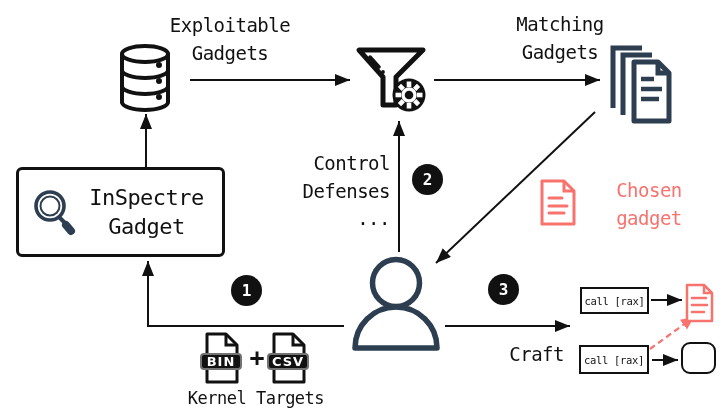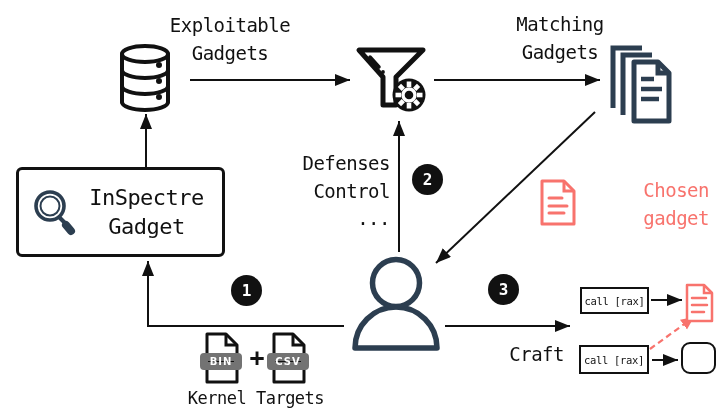--- a/index.html
+++ b/index.html
@@ -13,21 +13,21 @@
     position:relative;width:728px;height:419px;background:var(--bg);
     font-family:"DejaVu Sans Mono","Liberation Mono",monospace;
     color:var(--ink);overflow:hidden;
   }
   .abs{position:absolute;}
   svg{display:block;}
   .overlay{position:absolute;left:0;top:0;pointer-events:none;}
   .lbl{position:absolute;text-align:center;font-size:19px;line-height:27.5px;letter-spacing:-0.5px;white-space:nowrap;}
   .lbl span{display:block;}
   .lbl.right{text-align:right;}
-  .lbl.left{text-align:right;}
+  .lbl.left{text-align:center;}
   .lbl.red{color:var(--red);}
   .lbl.small{font-size:17px;line-height:20px;}
   .step{
     position:absolute;width:31px;height:31px;border-radius:50%;background:var(--ink);
     color:#fff;display:flex;align-items:center;justify-content:center;
     font-size:16px;font-weight:bold;
   }
   .inspectre-box{
     position:absolute;left:16px;top:167px;width:209px;height:90px;
     border:3px solid var(--ink);border-radius:6px;background:var(--bg);
@@ -40,23 +40,23 @@
     display:flex;align-items:center;justify-content:center;
     font-size:10.5px;letter-spacing:-0.3px;box-sizing:border-box;
   }
   .empty-box{
     position:absolute;left:681px;top:342px;width:35px;height:32px;
     border:2.4px solid var(--ink);border-radius:9px;background:var(--bg);box-sizing:border-box;
   }
   .file-icon{position:absolute;width:42px;height:56px;}
   .file-badge{
     position:absolute;left:0;top:22px;width:42px;height:17px;box-sizing:border-box;
-    background:var(--ink);border:8px solid #737373;border-radius:4px;
+    background:var(--ink);border:2px solid #737373;border-radius:4px;
     color:#fff;font-family:"DejaVu Sans","Liberation Sans",sans-serif;
-    font-weight:bold;font-size:10px;letter-spacing:1px;
+    font-weight:bold;font-size:13px;letter-spacing:1px;
     display:flex;align-items:center;justify-content:center;
   }
   .plus{
     position:absolute;left:245px;top:345px;width:24px;text-align:center;
     font-size:25px;font-weight:bold;line-height:25px;
   }
 </style>
 </head>
 <body>
 
@@ -194,22 +194,22 @@
     <span>Exploitable</span>
     <span>Gadgets</span>
   </div>
 
   <div class="lbl" style="left:470px;top:11px;width:180px;">
     <span>Matching</span>
     <span>Gadgets</span>
   </div>
 
   <div class="lbl right" style="left:280px;top:150px;width:110px;">
+    <span>Control</span>
     <span>Defenses</span>
-    <span>Control</span>
     <span>...</span>
   </div>
 
   <div class="lbl left red" style="left:589px;top:177px;width:120px;">
     <span>Chosen</span>
     <span>gadget</span>
   </div>
 
   <div class="lbl" style="left:458px;top:341px;width:106px;text-align:right;">
     <span>Craft</span>

